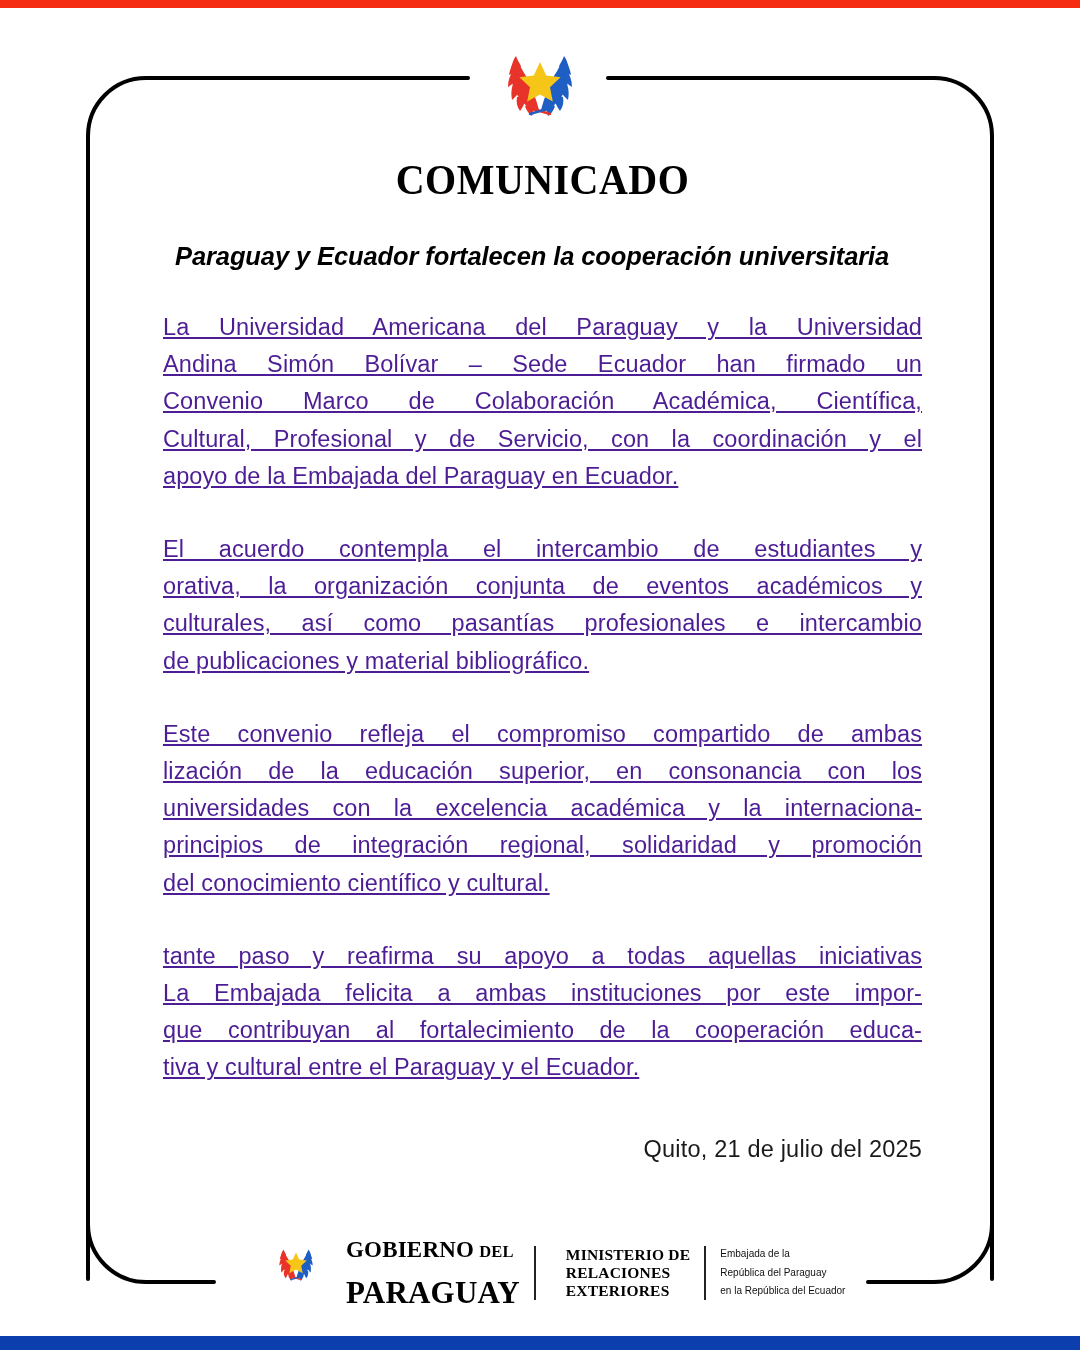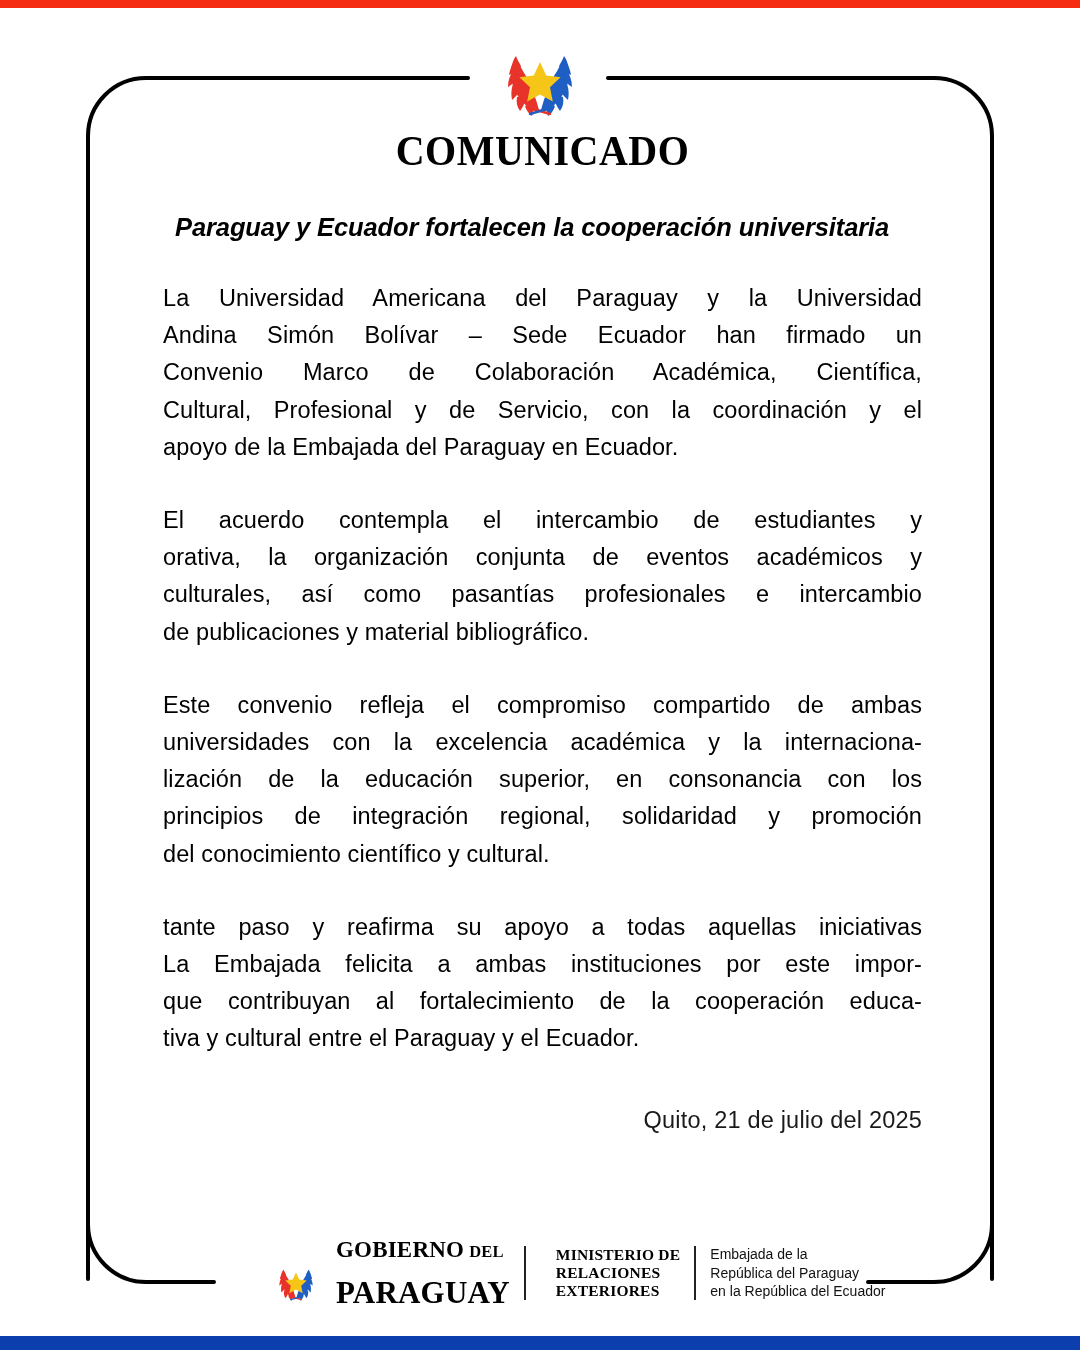--- a/index.html
+++ b/index.html
@@ -47,21 +47,21 @@
     top: 42px;
     width: 92px;
     height: 80px;
   }
   .crest-top svg { display:block; width:100%; height:100%; }
 
   
   .doc {
     position: absolute;
     left: 163px;
-    top: 126px;
+    top: 155px;
     width: 759px;
   }
 
   .doc-title {
     font-family: "Liberation Serif", "DejaVu Serif", serif;
     font-weight: bold;
     font-size: 43px;
     letter-spacing: 0.5px;
     text-align: center;
     color: #000000;
@@ -82,25 +82,26 @@
     letter-spacing: -0.1px;
     white-space: nowrap;
   }
 
   .body-copy { margin-top: 38px; }
 
   .para {
     font-family: "Liberation Sans", sans-serif;
     font-size: 23.5px;
     line-height: 37.2px;
-    color: #000000;
+    color: #4c1d95;
     text-align: justify;
     text-justify: inter-word;
     margin: 0 0 36px 0;
     letter-spacing: 0.1px;
+    text-decoration: underline;
   }
   .para:last-of-type { margin-bottom: 0; }
   
   .para .line {
     display: block;
     text-align: justify;
     text-align-last: justify;
     white-space: nowrap;
   }
   .para .line.last {
@@ -121,22 +122,22 @@
   .footer {
     position: absolute;
     left: 272px;
     top: 1238px;
     display: flex;
     align-items: center;
     gap: 0px;
   }
   .gov-block {
     display: flex;
-    align-items: flex-end;
-    gap: 16px;
+    align-items: flex-start;
+    gap: 26px;
   }
   .crest-foot { width: 48px; height: 50px; flex: 0 0 auto; }
   .crest-foot svg { display:block; width:100%; height:100%; }
 
   .gov-words {
     font-family: "Liberation Serif", "DejaVu Serif", serif;
     font-weight: bold;
     color: #000;
     line-height: 1.0;
   }
@@ -169,21 +170,21 @@
     font-size: 15.5px;
     line-height: 18px;
     color: #000;
     letter-spacing: 0.2px;
     white-space: nowrap;
     margin-left: 16px;
   }
 
   .embassy {
     font-family: "Liberation Sans", sans-serif;
-    font-size: 14px;
+    font-size: 10px;
     line-height: 18.5px;
     color: #111;
     white-space: nowrap;
   }
 </style>
 </head>
 <body>
 
 <div class="bar-top"></div>
 <div class="bar-bottom"></div>
@@ -253,22 +254,22 @@
 
     <p class="para">
       <span class="line">El acuerdo contempla el intercambio de estudiantes y</span>
       <span class="line">orativa, la organización conjunta de eventos académicos y</span>
       <span class="line">culturales, así como pasantías profesionales e intercambio</span>
       <span class="line last">de publicaciones y material bibliográfico.</span>
     </p>
 
     <p class="para">
       <span class="line">Este convenio refleja el compromiso compartido de ambas</span>
+      <span class="line">lización de la educación superior, en consonancia con los</span>
       <span class="line">universidades con la excelencia académica y la internaciona-</span>
-      <span class="line">lización de la educación superior, en consonancia con los</span>
       <span class="line">principios de integración regional, solidaridad y promoción</span>
       <span class="line last">del conocimiento científico y cultural.</span>
     </p>
 
     <p class="para">
       <span class="line">tante paso y reafirma su apoyo a todas aquellas iniciativas</span>
       <span class="line">La Embajada felicita a ambas instituciones por este impor-</span>
       <span class="line">que contribuyan al fortalecimiento de la cooperación educa-</span>
       <span class="line last">tiva y cultural entre el Paraguay y el Ecuador.</span>
     </p>

